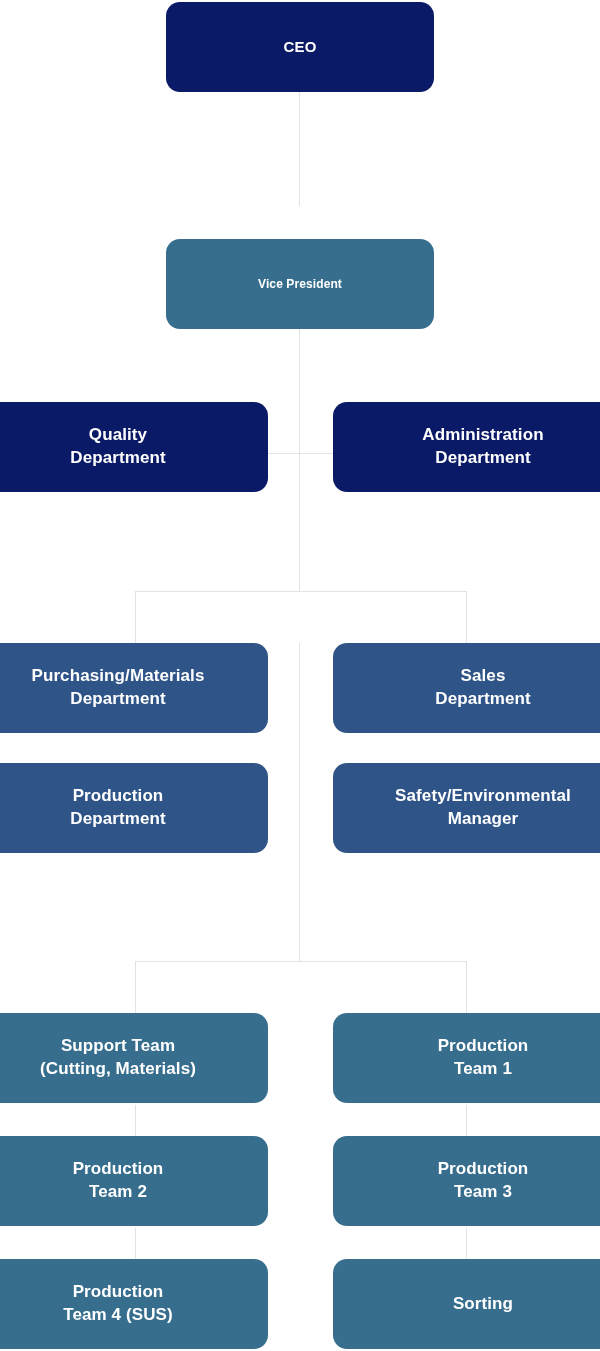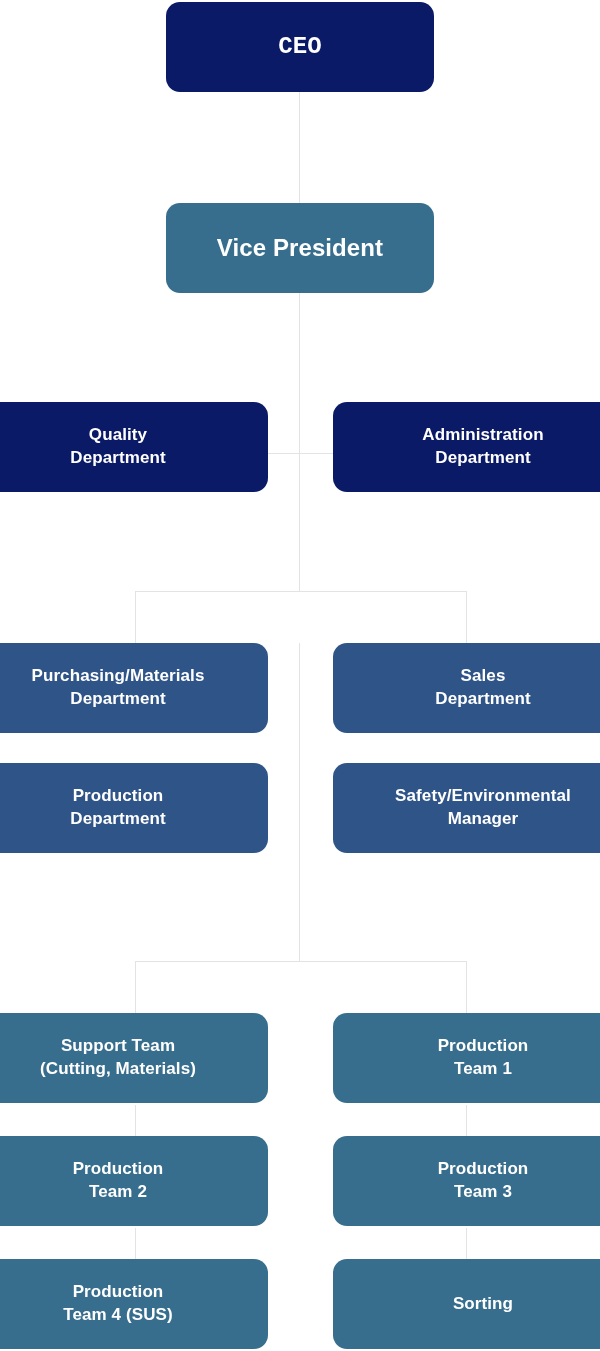--- a/index.html
+++ b/index.html
@@ -40,22 +40,22 @@
     line-height: 1.35;
     letter-spacing: 0.1px;
     box-sizing: border-box;
     padding: 4px 10px;
     white-space: pre-line;
   }
   .node.navy  { background: #0B1A66; }
   .node.steel { background: #376E8E; }
   .node.mid   { background: #2F5488; }
 
-  .node.root { font-size: 24px; font-family: Liberation Mono, monospace; }
-  .node.vp   { font-size: 24px; }
+  .node.root { font-size: 15px; }
+  .node.vp   { font-size: 12px; margin-top: 36px; }
 </style>
 </head>
 <body>
 
 <div id="chart">
 
   <div class="line line-v" style="left:299px; top:92px; height:114px;"></div>
 
   <div class="line line-v" style="left:299px; top:293px; height:160px;"></div>
 

